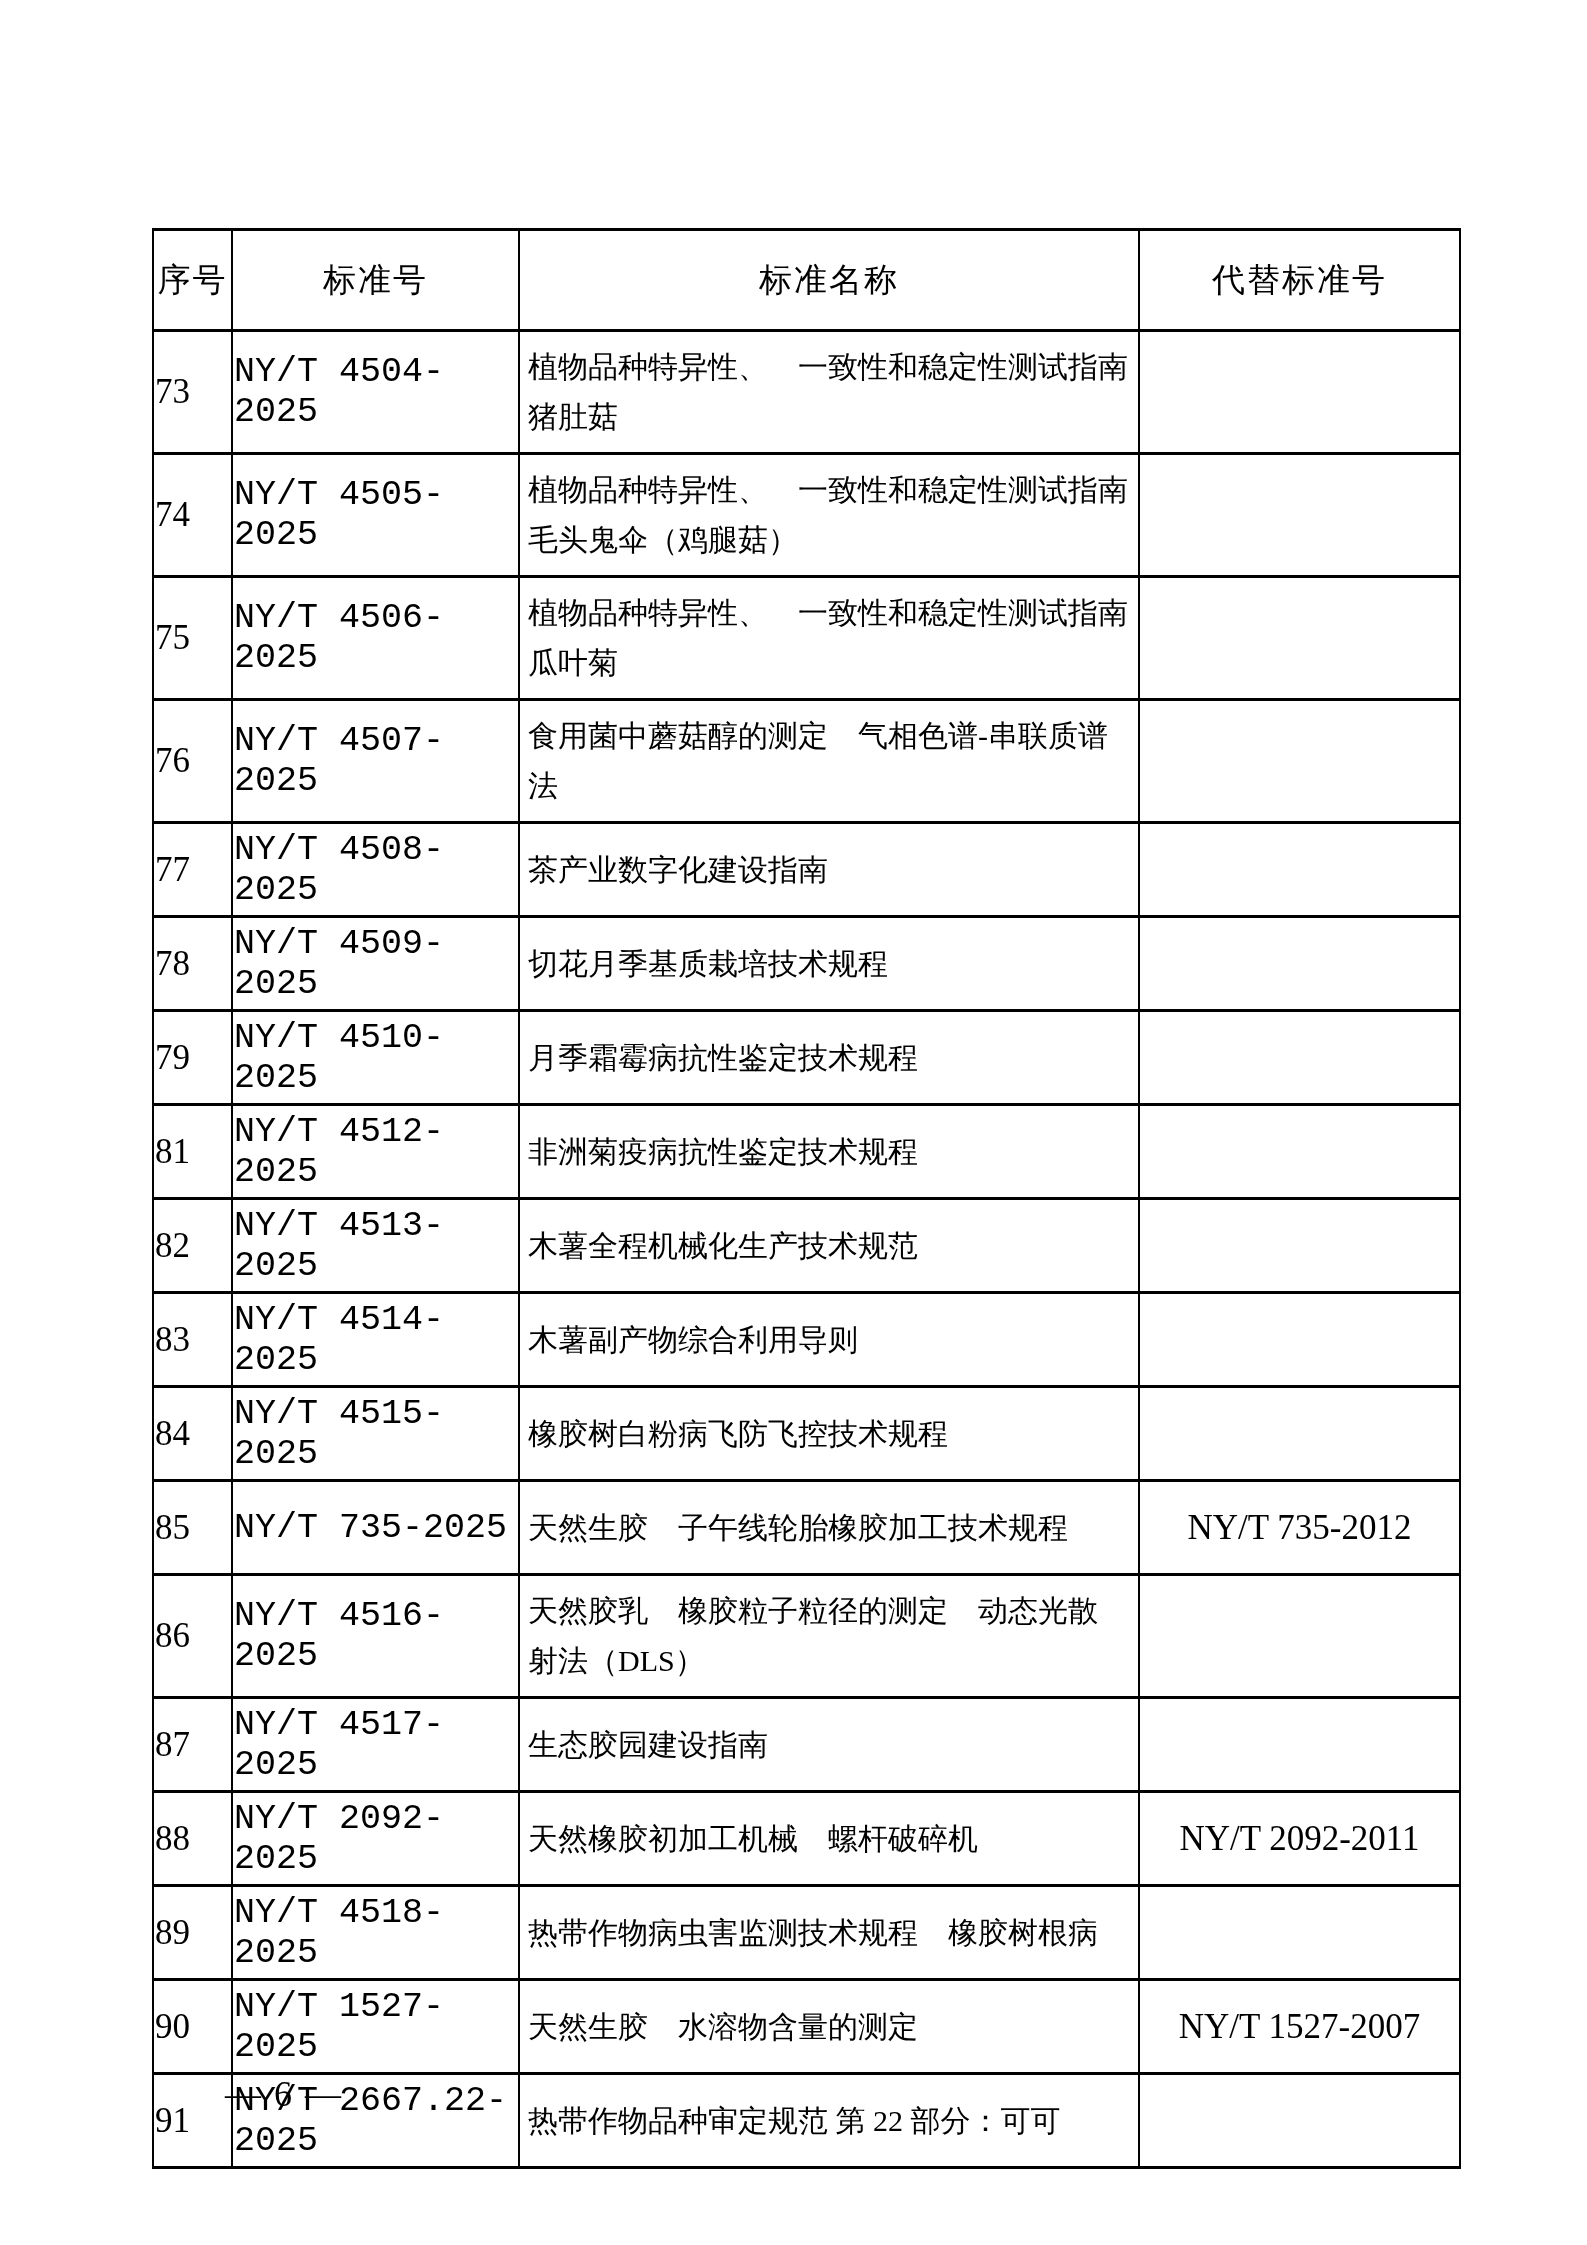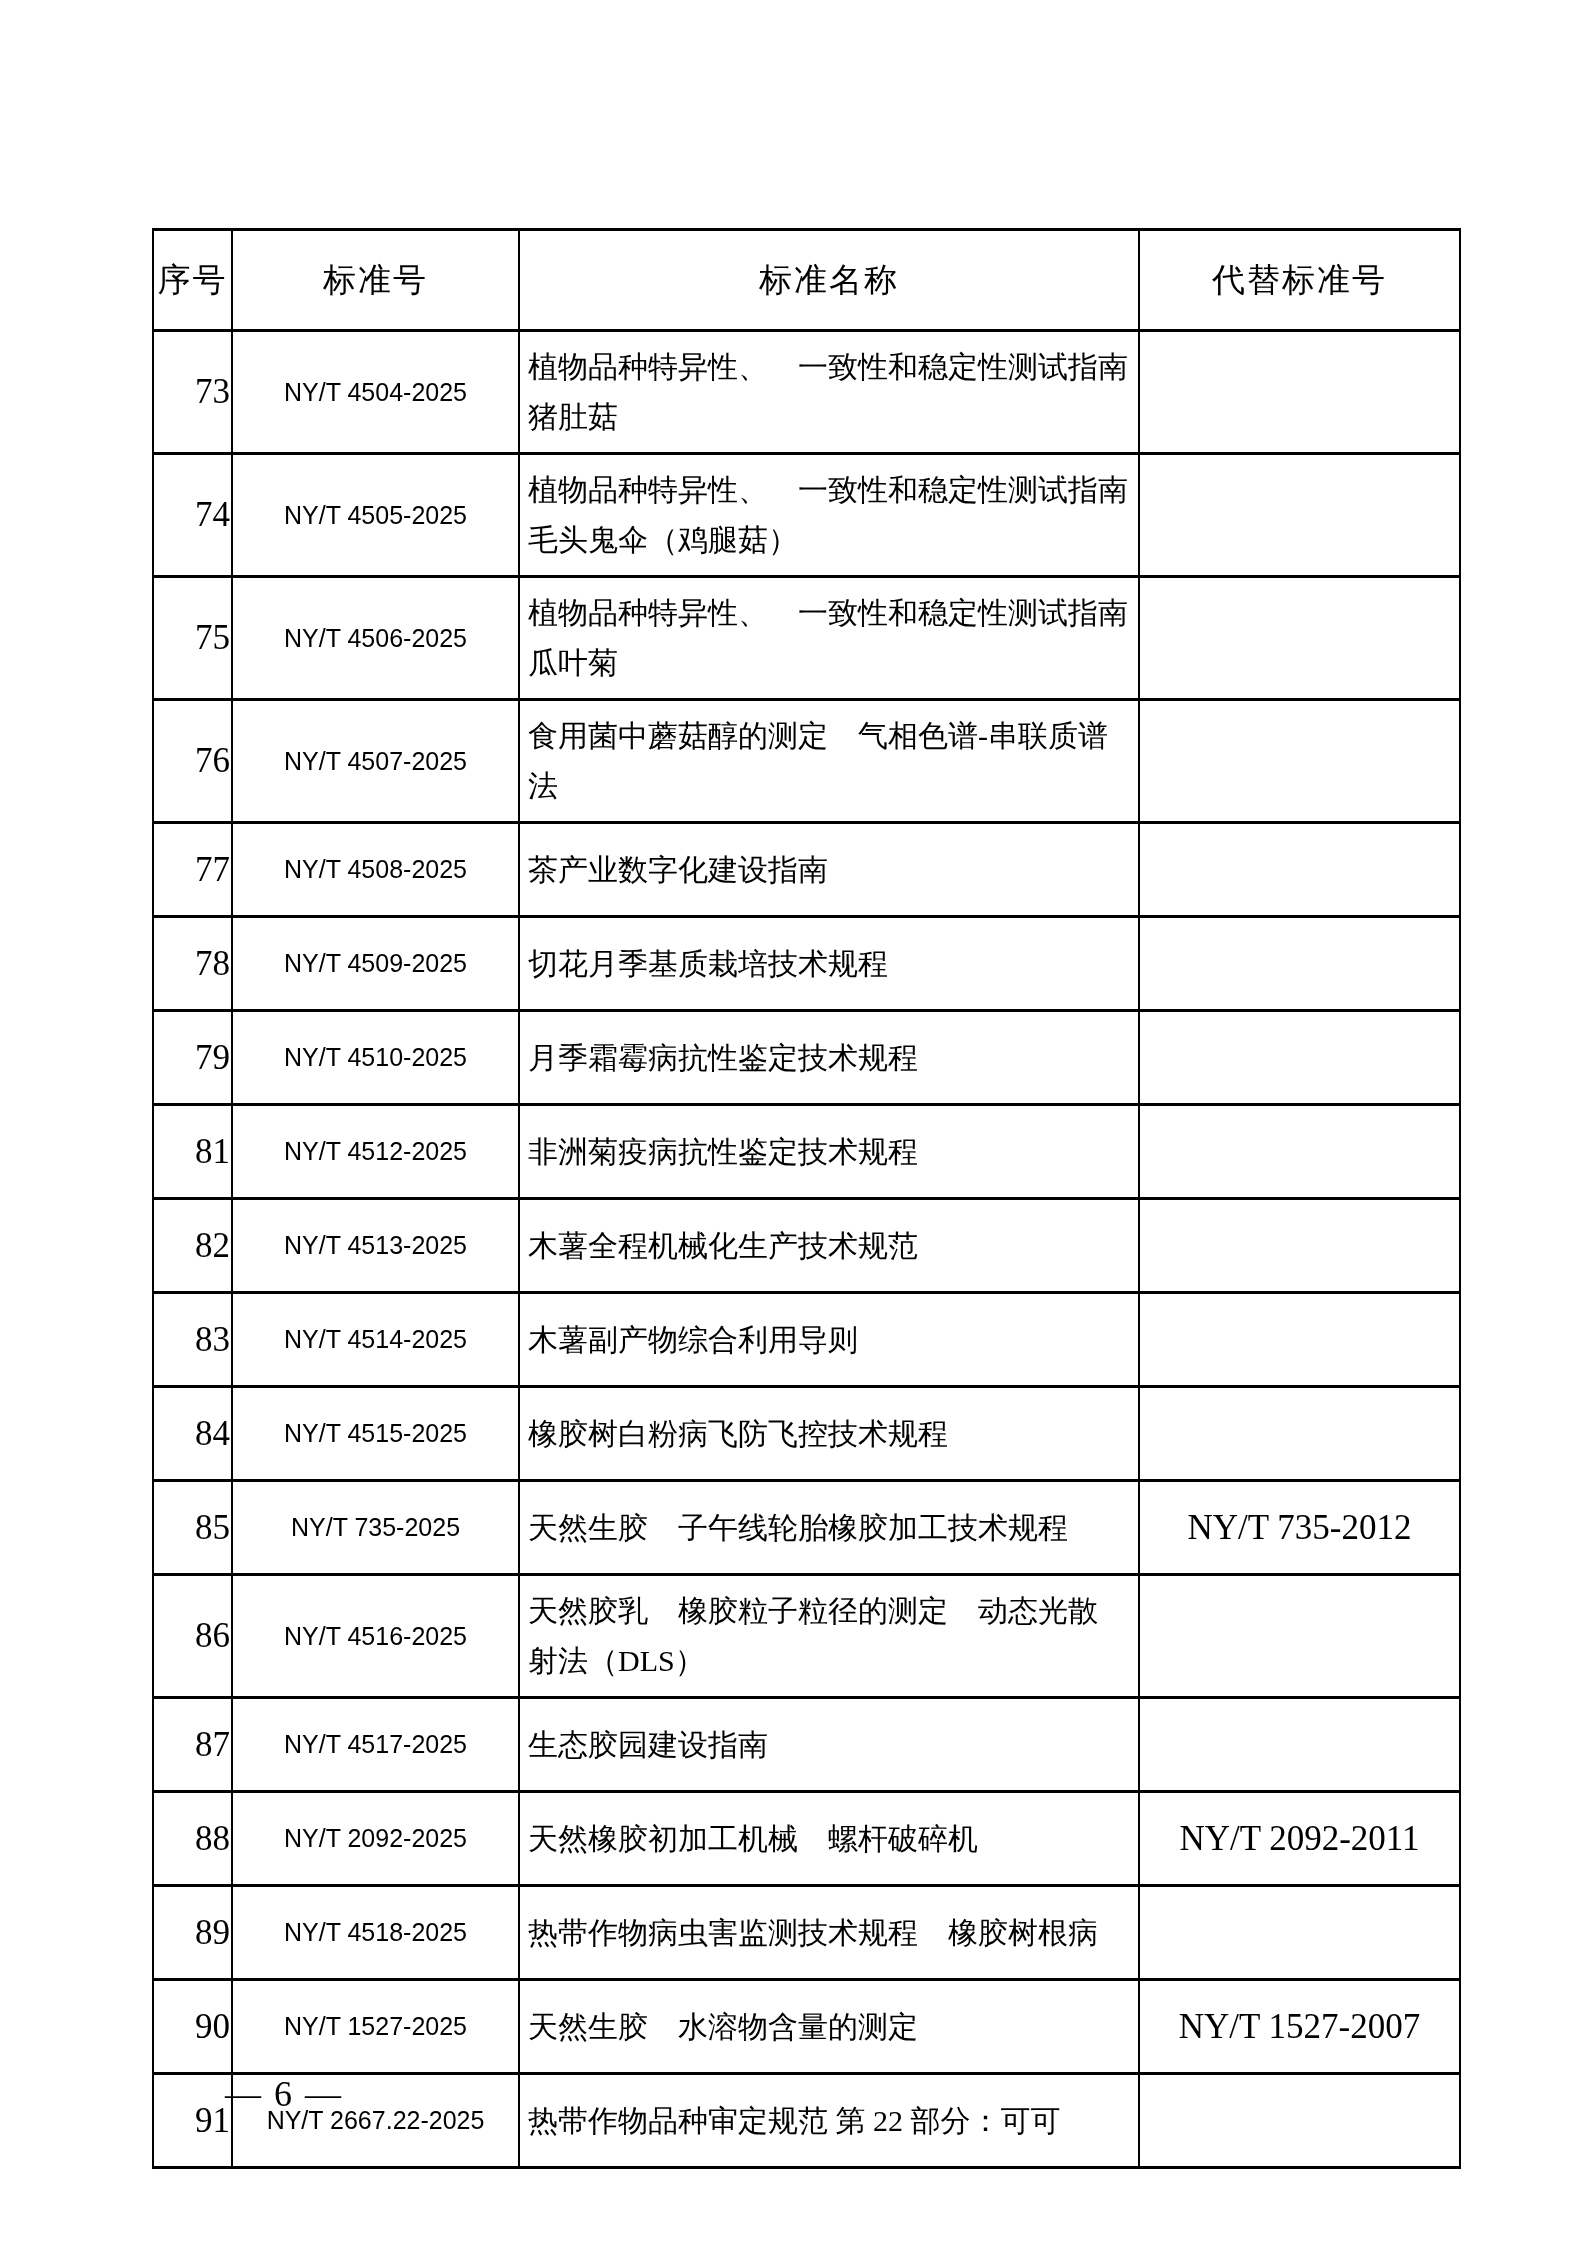--- a/index.html
+++ b/index.html
@@ -36,28 +36,28 @@
     font-family: "Liberation Sans", "DejaVu Sans", sans-serif;
     font-weight: normal;
     font-size: 33px;
     text-align: center;
     letter-spacing: 2px;
   }
   .standards-table td {
     height: 71px;
   }
   td.col-seq {
-    text-align: right;
+    text-align: left;
     font-family: "Liberation Serif", "DejaVu Serif", serif;
     font-size: 35px;
   }
   td.col-std {
-    text-align: center;
-    font-family: Liberation Sans, sans-serif;
-    font-size: 25px;
+    text-align: left;
+    font-family: Liberation Mono, monospace;
+    font-size: 35px;
   }
   td.col-name {
     text-align: left;
     padding: 10px 8px 10px 8px;
     font-size: 30px;
     line-height: 50px;
     white-space: pre-line; 
   }
   td.col-replaced {
     text-align: center;

